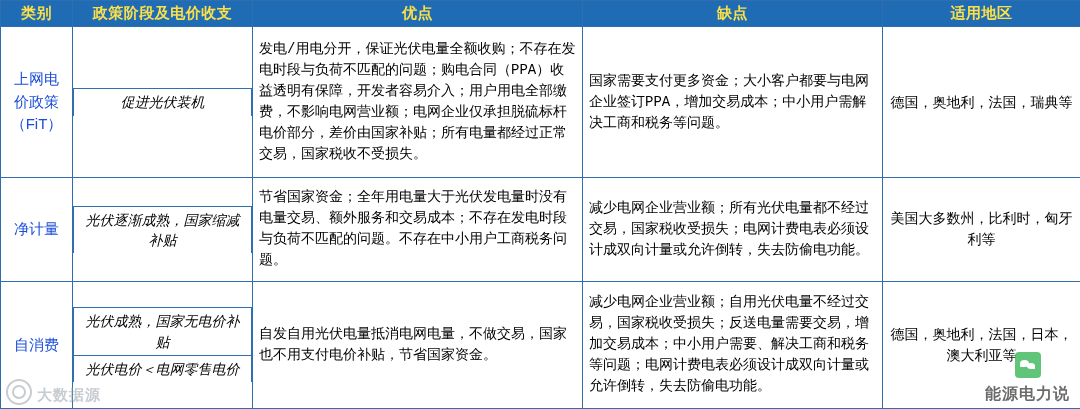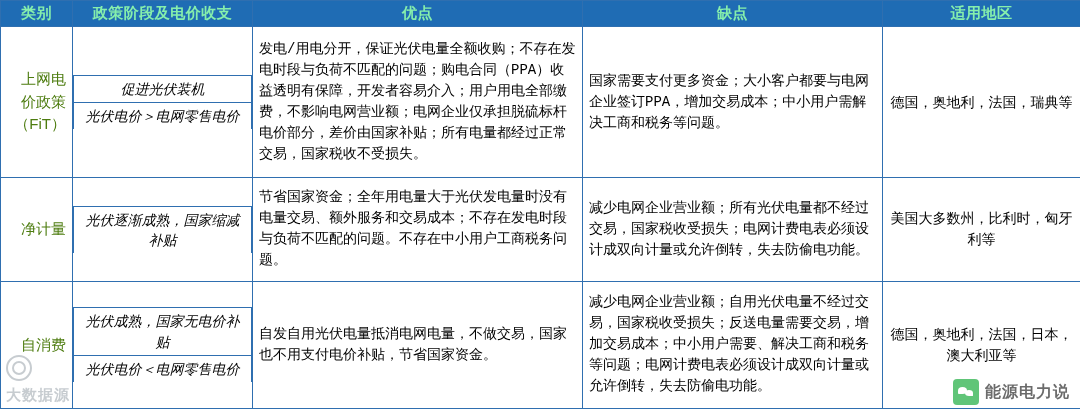--- a/index.html
+++ b/index.html
@@ -27,38 +27,38 @@
   }
   table.policy-table td,
   table.policy-table th {
     border: 1px solid #2f6fb0;
     vertical-align: middle;
     padding: 3px 6px;
     box-sizing: border-box;
   }
   thead th {
     background: #1f6cb4;
-    color: #86efac;
+    color: #fde047;
     font-size: 15px;
     font-weight: bold;
     text-align: center;
     height: 26px;
     padding: 2px 4px;
     letter-spacing: 0.5px;
   }
   .col-cat { width: 72px; }
   .col-stage { width: 180px; }
   .col-pros { width: 330px; }
   .col-cons { width: 300px; }
   .col-region { width: 198px; }
 
   .cell-cat {
-    text-align: right;
+    text-align: center;
     font-size: 15px;
-    color: #4d7c0f;
+    color: #1d4ed8;
     line-height: 1.5;
   }
   .cell-body {
     text-align: left;
     font-size: 14px;
     color: #000;
     line-height: 1.5;
     vertical-align: middle;
     font-family: Liberation Mono, monospace;
   }
@@ -91,25 +91,24 @@
     border-bottom: 0;
   }
   .no-pad { padding: 0 !important; }
 
   
   .watermark-left {
     position: absolute;
     left: 6px;
     bottom: 4px;
     display: flex;
-    align-items: flex-start;
+    align-items: flex-end;
     gap: 5px;
     opacity: 0.55;
     pointer-events: none;
-    flex-direction: column;
   }
   .wm-logo {
     width: 22px;
     height: 22px;
     border-radius: 50%;
     border: 2px solid #9aa3ab;
     position: relative;
   }
   .wm-logo::after {
     content: "";
@@ -129,20 +128,21 @@
   }
   .watermark-right {
     position: absolute;
     right: 10px;
     bottom: 4px;
     display: flex;
     align-items: center;
     gap: 6px;
     opacity: 0.75;
     pointer-events: none;
+    flex-direction: column;
   }
   .wm-badge {
     width: 26px;
     height: 26px;
     border-radius: 4px;
     background: #2bb24c;
     position: relative;
   }
   .wm-badge::before {
     content: "";
@@ -196,23 +196,20 @@
     <tbody>
 
       <tr>
         <td class="cell-cat">上网电价政策（FiT）</td>
         <td class="no-pad">
           <table class="stage-wrap">
             <tbody>
                 <tr>
               <td>促进光伏装机</td>
             </tr>
-            <tr>
-              <td>光伏电价＞电网零售电价</td>
-            </tr>
           </tbody>
             </table>
         </td>
         <td class="cell-body">发电/用电分开，保证光伏电量全额收购；不存在发电时段与负荷不匹配的问题；购电合同（PPA）收益透明有保障，开发者容易介入；用户用电全部缴费，不影响电网营业额；电网企业仅承担脱硫标杆电价部分，差价由国家补贴；所有电量都经过正常交易，国家税收不受损失。</td>
         <td class="cell-body">国家需要支付更多资金；大小客户都要与电网企业签订PPA，增加交易成本；中小用户需解决工商和税务等问题。</td>
         <td class="cell-region">德国，奥地利，法国，瑞典等</td>
       </tr>
 
       <tr>
         <td class="cell-cat">净计量</td>

